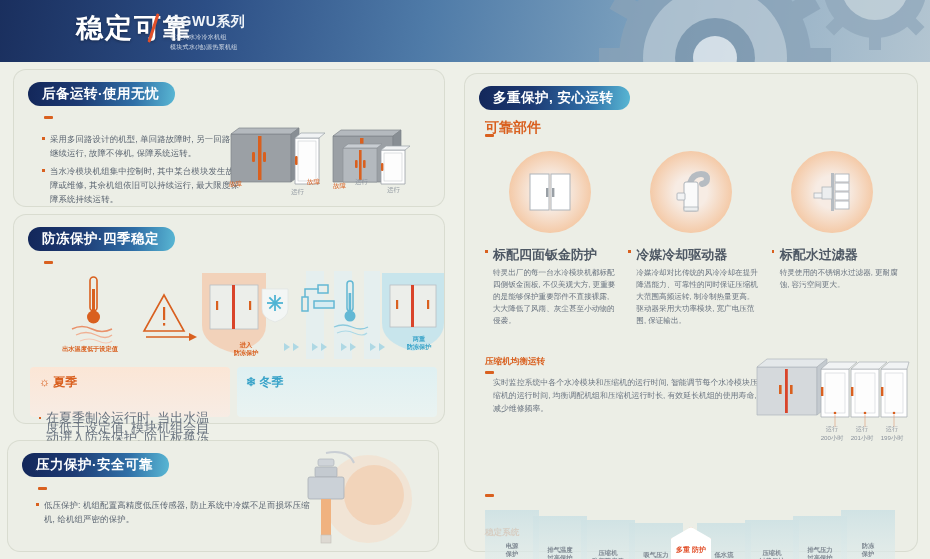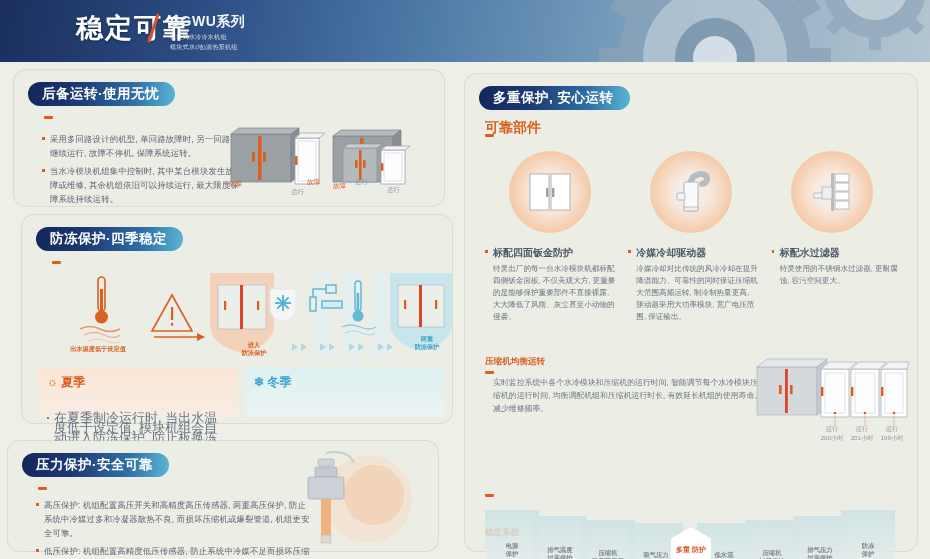--- a/index.html
+++ b/index.html
@@ -67,21 +67,21 @@
 
   
   #panel1 { left: 14px; top: 70px; width: 430px; height: 136px; }
   #p1-list { left: 28px; top: 62px; width: 200px; }
   #p1-diagram { position: absolute; left: 225px; top: 120px; width: 205px; height: 90px; }
   .mach-label { position: absolute; font-size: 6.5px; text-align: center; white-space: nowrap; }
   .mach-label.fault { color: #d9601f; }
   .mach-label.run { color: #8a929c; }
 
   
-  #panel2 { left: 22px; top: 215px; width: 430px; height: 208px; }
+  #panel2 { left: 14px; top: 215px; width: 430px; height: 208px; }
   #p2-flow { position: absolute; left: 20px; top: 52px; width: 410px; height: 100px; }
   .flow-cap { position: absolute; font-size: 6.2px; font-weight: bold; text-align: center; line-height: 8px; }
   .flow-cap.o { color: #d9601f; }
   .flow-cap.b { color: #3aa4c9; }
   .season-box { position: absolute; top: 152px; width: 200px; height: 50px; border-radius: 4px; padding: 7px 9px; }
   #season-summer { left: 16px; background: linear-gradient(180deg,#fbe6d6,#f7ece4); }
   #season-winter { left: 223px; background: linear-gradient(180deg,#dff0f2,#eaf3f1); }
   .season-title { font-size: 12px; font-weight: bold; margin-bottom: 22px; }
   #season-summer .season-title { color: #d9601f; }
   #season-winter .season-title { color: #3aa4c9; }
@@ -100,21 +100,21 @@
   .circles { position: absolute; left: 14px; top: 68px; width: 424px; height: 100px; display: flex; }
   .circle-cell { flex: 1; display: flex; align-items: center; justify-content: center; }
   .circ {
     width: 82px; height: 82px; border-radius: 50%;
     background: radial-gradient(circle at 50% 50%, #f7ece4 28%, #f4c9a6 72%, #f0ddcd 100%);
     display: flex; align-items: center; justify-content: center;
   }
   .comp-cols { position: absolute; left: 20px; top: 172px; width: 420px; display: flex; gap: 10px; }
   .comp-col { flex: 1; }
   .comp-head {
-    font-size: 10px; font-weight: bold; color: #4e5864;
+    font-size: 13px; font-weight: bold; color: #4e5864;
     position: relative; padding-left: 8px; margin-bottom: 3px;
   }
   .comp-head:before { content:""; position:absolute; left:0; top:4px; width:2.5px;height:2.5px;background:#d9601f;}
   .comp-body { font-size: 7.6px; line-height: 12px; color: #6a7480; padding-left: 8px; }
 
   #pR-sec2-title { position: absolute; left: 20px; top: 282px; font-size: 8.6px; font-weight: bold; color: #d9601f; }
   #pR-sec2-body { position: absolute; left: 28px; top: 302px; width: 265px; font-size: 7.9px; line-height: 13px; color: #6a7480; }
   #pR-sec2-diagram { position: absolute; left: 290px; top: 275px; width: 155px; height: 95px; }
 
   #pR-sec3-title { position: absolute; left: 20px; top: 405px; font-size: 8.6px; font-weight: bold; color: #d9601f; margin-top: 48px; }
@@ -339,21 +339,20 @@
       <span>❄</span>
       <span>冬季</span>
     </div>
   </div>
 </div>
 
 <div class="panel" id="panel3">
   <div class="pill">压力保护·安全可靠</div>
   <div class="dash" style="left:30px;top:46px;"></div>
   <ul class="bullet-list" id="p3-list">
-    <li>高压保护: 机组配置高压开关和高精度高压传感器, 两重高压保护, 防止系统中冷媒过多和冷凝器散热不良, 而损坏压缩机或爆裂管道, 机组更安全可靠。</li>
     <li>低压保护: 机组配置高精度低压传感器, 防止系统中冷媒不足而损坏压缩机, 给机组严密的保护。</li>
   </ul>
   <div style="position:absolute;right:18px;top:8px;width:130px;height:100px;">
     <svg viewBox="0 0 130 100" width="130" height="100">
       <circle cx="78" cy="50" r="44" fill="#f6dcc6" opacity=".55"></circle>
       <circle cx="84" cy="46" r="30" fill="#f3c49f" opacity=".5"></circle>
       <path d="M36 4 q22 -4 28 10" stroke="#c9ced4" stroke-width="2" fill="none"></path>
       <rect x="28" y="10" width="16" height="7" rx="2" fill="#cfd4d9" stroke="#b0b6bc" stroke-width=".7"></rect>
       <rect x="25" y="18" width="22" height="10" rx="1.5" fill="#c4cad0" stroke="#a9afb5" stroke-width=".7"></rect>
       <rect x="18" y="28" width="36" height="22" rx="2" fill="#cbd1d7" stroke="#a9afb5" stroke-width=".8"></rect>

